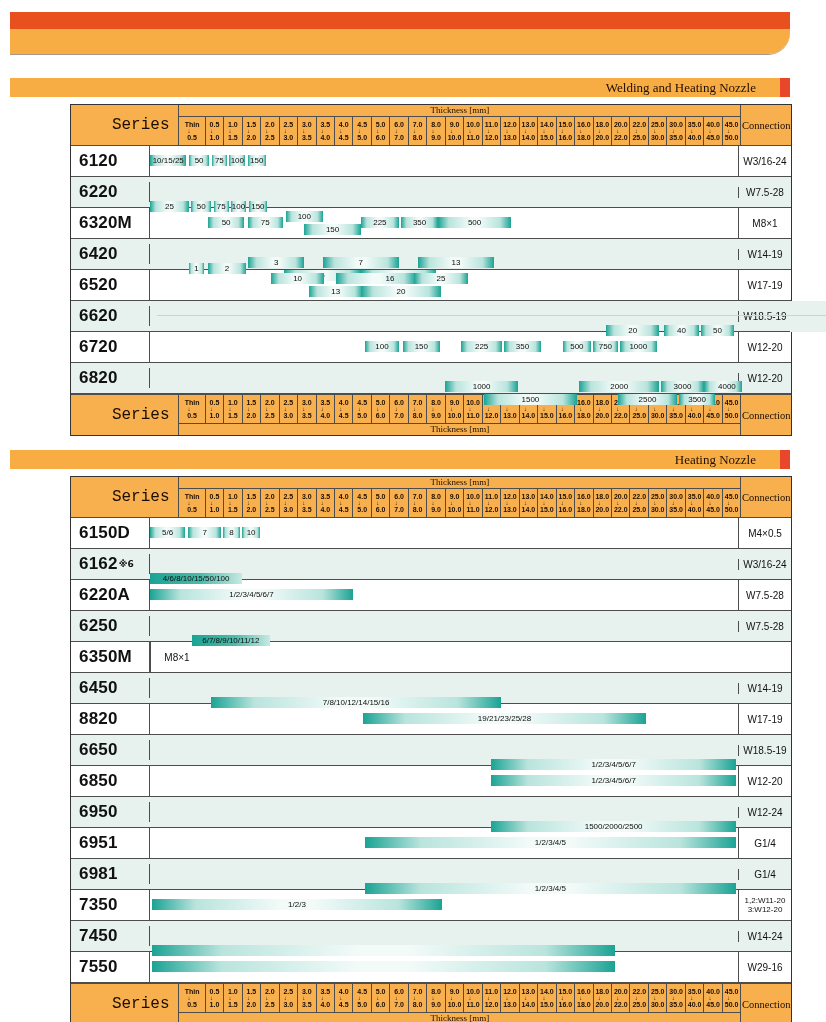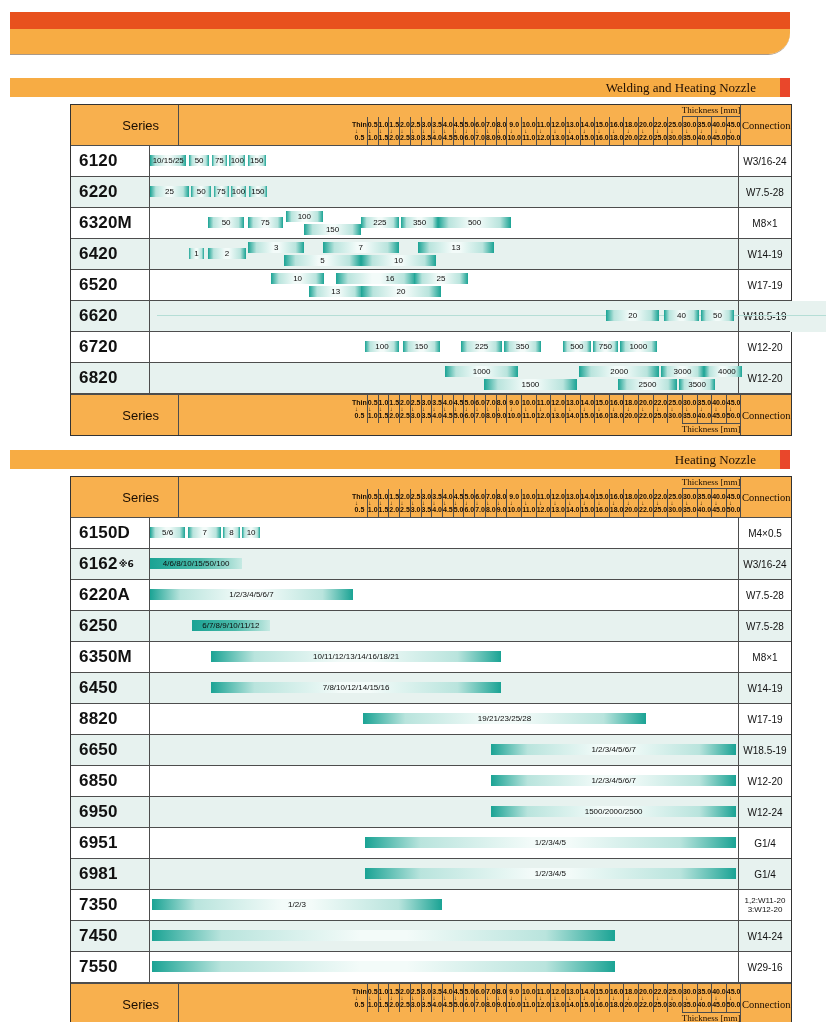--- a/index.html
+++ b/index.html
@@ -16,39 +16,39 @@
   .section-bar{position:absolute;left:10px;width:780px;height:19px;background:var(--bar-or);
       display:flex;align-items:center;justify-content:flex-end;}
   .section-title{font-family:"Liberation Serif",serif;font-size:13px;color:#201005;
       padding-right:24px;}
   .section-accent{width:10px;height:19px;background:var(--accent);}
   .tbl{position:absolute;left:70px;width:720px;border:1.5px solid #333;background:#fff;}
   .hrow{display:flex;height:40px;background:var(--orange);}
   .hrow.hdr{border-bottom:1px solid var(--bd);}
   .hrow.ftr{border-top:1px solid var(--bd);}
   .h-series{width:79px;display:flex;align-items:center;justify-content:center;
-      font-family:Liberation Sans, sans-serif;font-size:13px;color:#1a0d02;
+      font-family:Liberation Mono, monospace;font-size:16px;color:#1a0d02;
       border-right:1px solid var(--bd);margin-left:32px;}
-  .h-mid{width:588px;display:flex;flex-direction:column;align-items:flex-end;}
+  .h-mid{width:588px;display:flex;flex-direction:column;}
   .h-label{height:11px;line-height:11px;text-align:center;
       font-family:"Liberation Serif",serif;font-size:9px;color:#1a0d02;}
   .hdr .h-label{border-bottom:1px solid var(--bd);}
   .ftr .h-label{border-top:1px solid var(--bd);}
   .h-cols{flex:1;display:flex;}
   .h-col{flex:1;border-right:1px solid var(--bd);display:flex;flex-direction:column;
       align-items:center;justify-content:center;font-size:7px;font-weight:bold;color:#1a0d02;
       line-height:8px;}
   .h-col:first-child{flex:1.45;}
   .h-col:last-child{border-right:none;}
   .h-arrow{font-size:6px;line-height:5px;margin-left:-6px;}
   .h-conn{width:52px;border-left:1px solid var(--bd);display:flex;align-items:center;
       justify-content:center;font-family:"Liberation Serif",serif;font-size:10.5px;color:#1a0d02;}
   .row{display:flex;height:30px;border-bottom:1px solid var(--bd);background:#fff;position:relative;}
   .row:last-of-type{border-bottom:none;}
-  .row.tint{background:var(--tint);}
+  .row.tint{background:var(--tint);align-items:center;}
   .r-series{width:79px;border-right:1px solid var(--bd);display:flex;align-items:center;
       padding-left:8px;box-sizing:border-box;font-size:17px;font-weight:bold;color:#111;
       letter-spacing:0.2px;}
   .r-series .sup{font-size:9px;vertical-align:super;margin-left:1px;
       font-family:"DejaVu Sans","Liberation Sans",sans-serif;}
   .r-area{width:588px;position:relative;}
   .r-conn{width:52px;border-left:1px solid var(--bd);display:flex;flex-direction:column;
       align-items:center;justify-content:center;font-size:10px;color:#111;position:relative;}
   .r-conn .cline{line-height:11px;white-space:nowrap;}
   .r-conn.two .cline{font-size:8px;line-height:9px;}
@@ -837,25 +837,20 @@
           </div>
         </div>
         <div class="r-conn">
           <div class="cline">W7.5-28</div>
         </div>
       </div>
       <div class="row">
         <div class="r-series">
           <span>6350M</span>
         </div>
-        <div class="r-area">
-          <div class="bar lane-mid" style="left: 10.4%; width: 49.3%;">
-            <span>10/11/12/13/14/16/18/21</span>
-          </div>
-        </div>
         <div class="r-conn">
           <div class="cline">M8×1</div>
         </div>
       </div>
       <div class="row tint">
         <div class="r-series">
           <span>6450</span>
         </div>
         <div class="r-area">
           <div class="bar lane-mid" style="left: 10.4%; width: 49.3%;">

